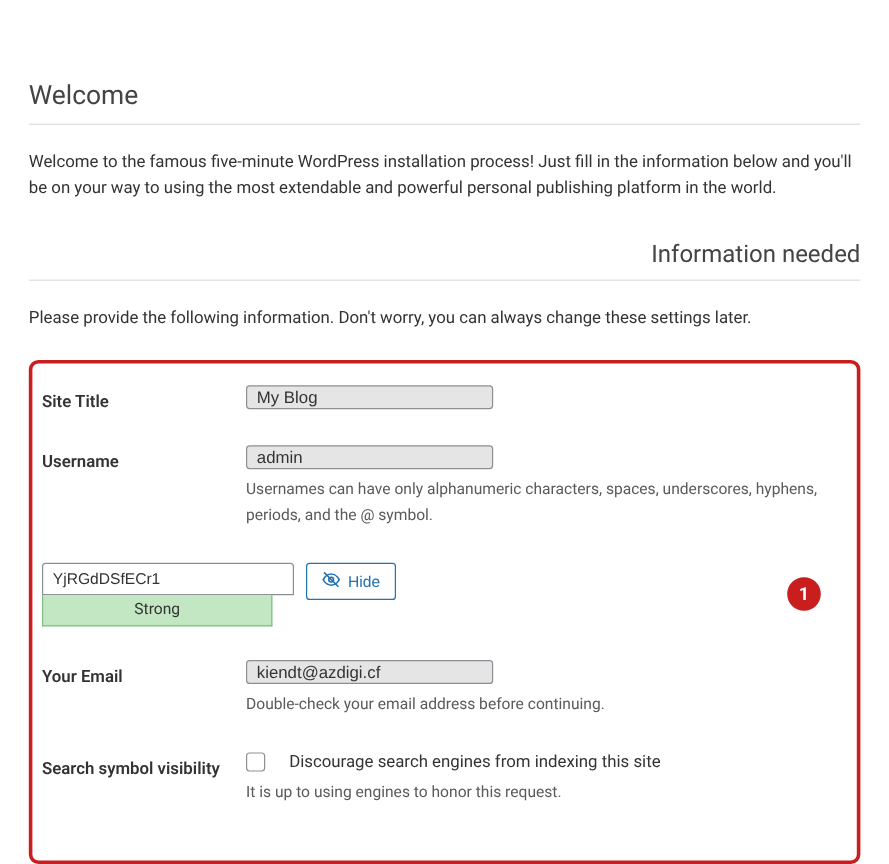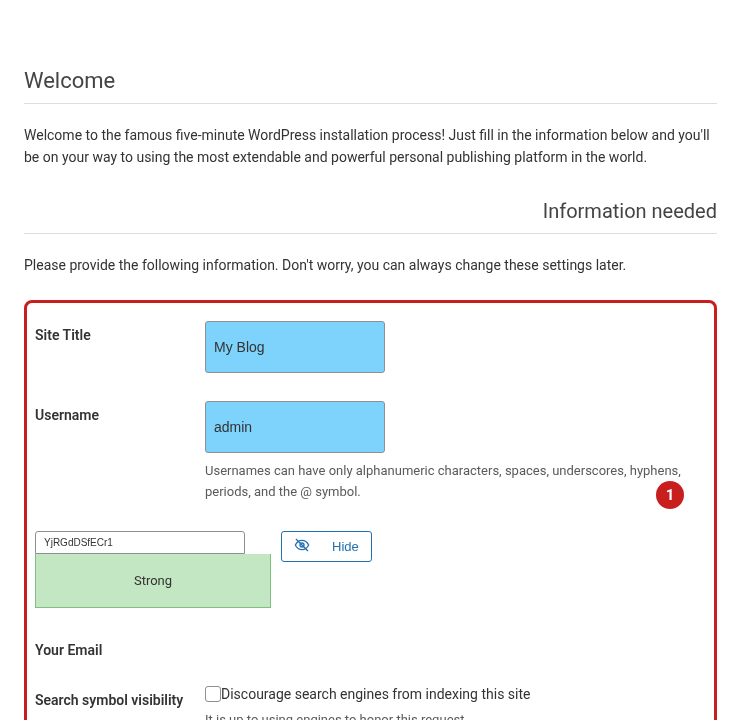--- a/index.html
+++ b/index.html
@@ -61,85 +61,85 @@
       flex-shrink: 0;
       font-size: 14px;
       font-weight: 600;
       color: #333;
       padding-top: 6px;
     }
     .form-content {
       flex: 1;
     }
     .text-input {
-      width: 180px;
-      padding: 17px 8px;
+      width: 206px;
+      padding: 1px 8px;
       border: 1px solid #8c8f94;
       border-radius: 3px;
       font-size: 14px;
-      background: #7dd3fc;
+      background: #e5e5e5;
       color: #333;
     }
     .pw-input {
       width: 210px;
       padding: 5px 8px;
       border: 1px solid #8c8f94;
       border-radius: 3px 3px 0 0;
-      font-size: 10px;
+      font-size: 13px;
       background: #fff;
       color: #333;
     }
     .helper-text {
       font-size: 13px;
       color: #5a5a5a;
       line-height: 1.6;
       margin-top: 8px;
     }
     .pw-row {
       display: flex;
       align-items: flex-start;
       gap: 10px;
     }
     .pw-col {
       display: flex;
       flex-direction: column;
     }
     .strength-bar {
-      width: 236px;
+      width: 192px;
       background: #c3e6c3;
       border: 1px solid #7fbf7f;
       border-top: none;
       text-align: center;
-      padding: 19px 0;
+      padding: 5px 0;
       font-size: 13px;
       color: #333;
     }
     .hide-btn {
       display: inline-flex;
       align-items: center;
-      gap: 22px;
+      gap: 6px;
       padding: 5px 12px;
       border: 1px solid #2271b1;
       background: #fff;
       color: #2271b1;
       border-radius: 3px;
       font-size: 13px;
       cursor: pointer;
     }
     .hide-btn svg {
       width: 16px;
       height: 16px;
     }
     .important {
       font-weight: 700;
     }
     .checkbox-row {
       display: flex;
       align-items: center;
-      gap: 0;
+      gap: 20px;
     }
     .checkbox {
       width: 16px;
       height: 16px;
       border: 1px solid #8c8f94;
       border-radius: 3px;
       background: #fff;
       cursor: pointer;
     }
     .badge {
@@ -204,20 +204,24 @@
             </svg>
           </span>
           <span>Hide</span>
         </button>
       </div>
     </div>
   </div>
 
   <div class="form-row">
     <div class="form-label">Your Email</div>
+    <div class="form-content">
+      <input type="text" class="text-input" value="kiendt@azdigi.cf" style="">
+      <div class="helper-text">Double-check your email address before continuing.</div>
+    </div>
   </div>
 
   <div class="form-row">
     <div class="form-label">Search symbol visibility</div>
     <div class="form-content">
       <div class="checkbox-row">
         <div class="checkbox"></div>
         <span>Discourage search engines from indexing this site</span>
       </div>
       <div class="helper-text">It is up to using engines to honor this request.</div>

